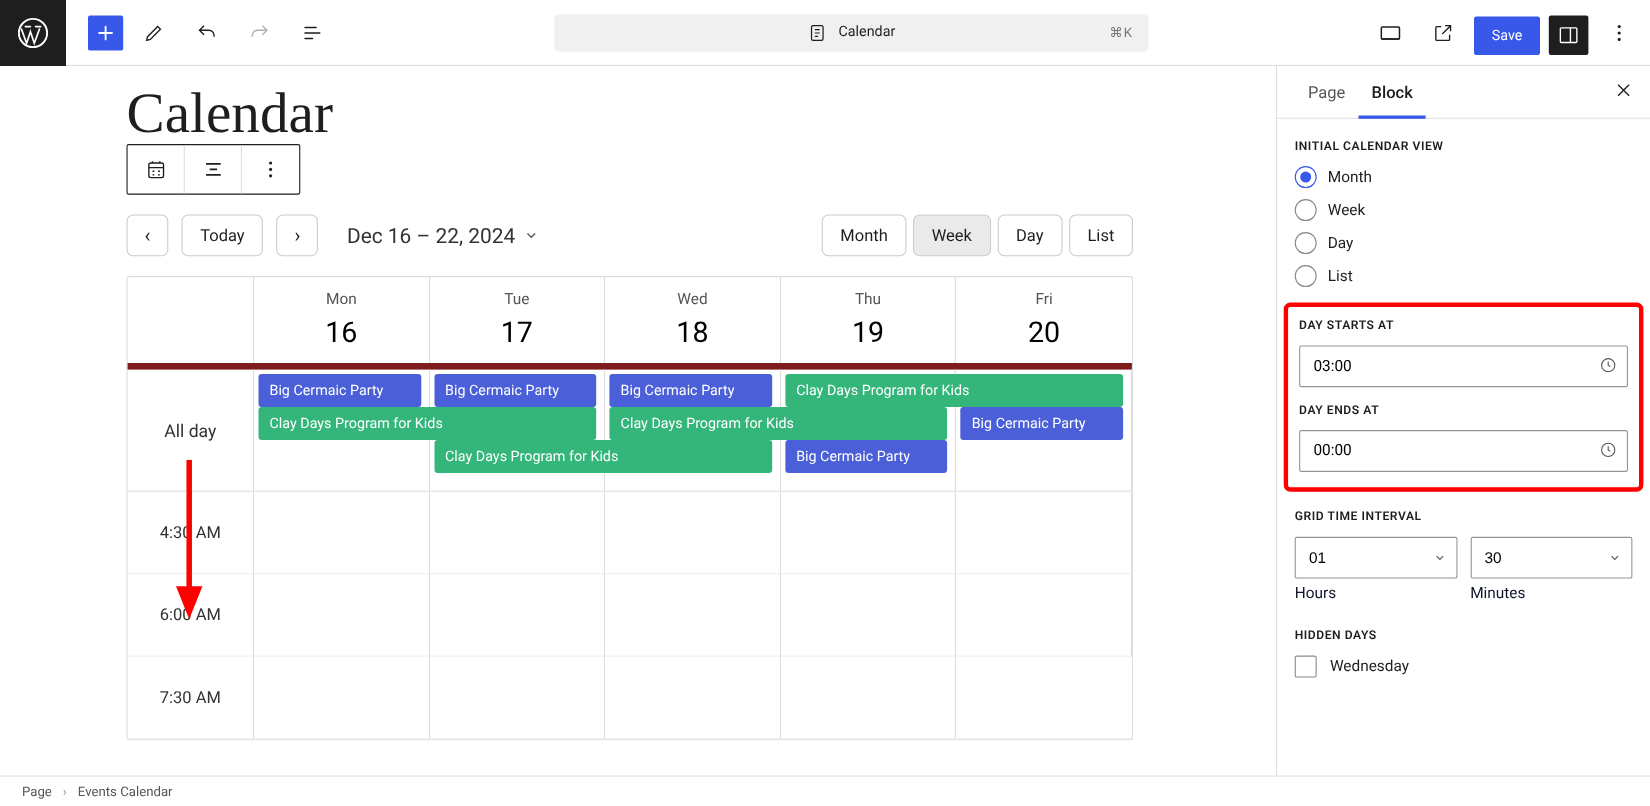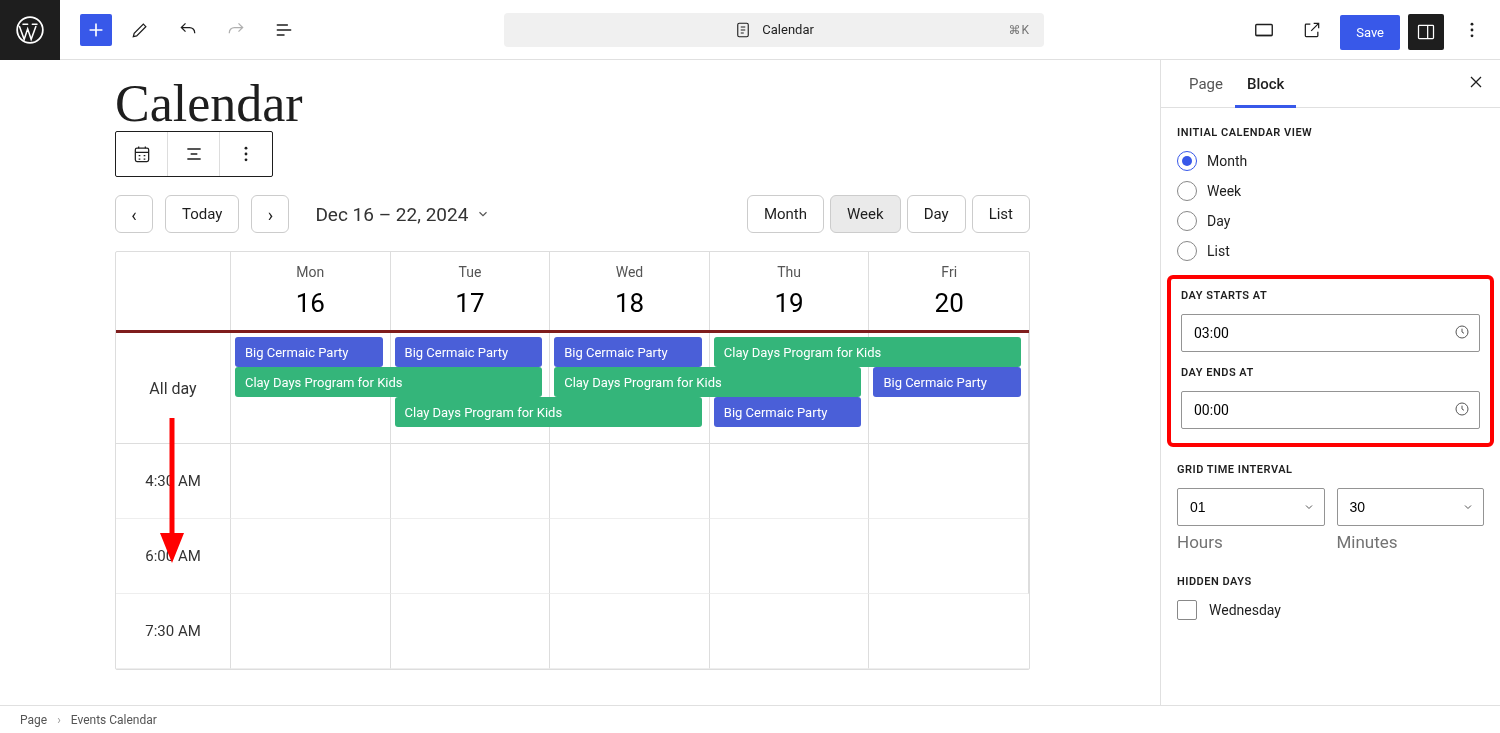--- a/index.html
+++ b/index.html
@@ -24,21 +24,21 @@
 .block-toolbar .tb-btn { width: 52px; height: 44px; display: flex; align-items: center; justify-content: center; border-right: 1px solid #ddd; cursor: pointer; }
 .block-toolbar .tb-btn:last-child { border-right: none; }
 .cal-nav { display: flex; align-items: center; gap: 12px; margin: 18px 0 18px 115px; }
 .nav-btn { width: 38px; height: 38px; border: 1px solid #ccc; border-radius: 6px; display: flex; align-items: center; justify-content: center; font-size: 18px; cursor: pointer; background: #fff; }
 .today-btn { padding: 9px 16px; border: 1px solid #ccc; border-radius: 6px; font-size: 15px; cursor: pointer; background: #fff; }
 .date-range { font-size: 19px; margin-left: 14px; display: flex; align-items: center; gap: 8px; color: #333; }
 .view-switch { display: flex; gap: 6px; position: absolute; right: 130px; }
 .view-btn { padding: 9px 16px; border: 1px solid #ccc; border-radius: 6px; font-size: 15px; cursor: pointer; background: #fff; }
 .view-btn.active { background: #eaeaea; }
 .cal-grid { margin-left: 115px; margin-right: 130px; border: 1px solid #ddd; border-radius: 2px; }
-.day-headers { display: grid; grid-template-columns: 115px repeat(5, 1fr); border-bottom: 3px solid #7f1d1d; }
+.day-headers { display: grid; grid-template-columns: 115px repeat(5, 1fr); border-bottom: 6px solid #7f1d1d; }
 .day-head { padding: 12px 0; text-align: center; border-right: 1px solid #ddd; }
 .day-head:last-child { border-right: none; }
 .day-head:first-child { border-right: 1px solid #ddd; }
 .day-dow { font-size: 14px; color: #555; margin-bottom: 8px; }
 .day-num { font-size: 26px; color: #000000; }
 .allday-row { display: grid; grid-template-columns: 115px repeat(5, 1fr); border-bottom: 1px solid #ddd; position: relative; }
 .allday-label { display: flex; align-items: center; justify-content: center; font-size: 16px; color: #333; border-right: 1px solid #ddd; }
 .allday-cell { border-right: 1px solid #ddd; min-height: 110px; }
 .allday-cell:last-child { border-right: none; }
 .events-overlay { position: absolute; left: 115px; right: 0; top: 4px; }
@@ -64,21 +64,21 @@
 .radio.checked::after { content: ''; width: 10px; height: 10px; background: #3858e9; border-radius: 50%; }
 .radio-label { font-size: 14px; }
 .highlight-box { border: 4px solid #ff0000; border-radius: 6px; padding: 10px 10px 14px 10px; margin: 14px -10px 16px -10px; }
 .input-wrap { position: relative; margin-bottom: 14px; }
 .text-input { width: 100%; border: 1px solid #949494; border-radius: 2px; padding: 10px 38px 10px 12px; font-size: 14px; font-family: inherit; }
 .clock-icon { position: absolute; right: 10px; top: 10px; }
 .sel-row { display: flex; gap: 12px; margin-bottom: 23px; align-items: flex-end; }
 .sel-wrap { flex: 1; position: relative; }
 .sel { width: 100%; border: 1px solid #949494; border-radius: 2px; padding: 10px 30px 10px 12px; font-size: 14px; appearance: none; background: #fff; }
 .sel-caret { position: absolute; right: 10px; top: 13px; pointer-events: none; }
-.sel-sub { font-size: 17px; color: #737373; margin-top: 6px; }
+.sel-sub { font-size: 14px; color: #0f172a; margin-top: 6px; }
 .checkbox-row { display: flex; align-items: center; gap: 12px; margin-top: 10px; }
 .checkbox { width: 20px; height: 20px; border: 1.5px solid #888; border-radius: 2px; cursor: pointer; }
 .footer { height: 28px; border-top: 1px solid #e0e0e0; display: flex; align-items: center; padding: 0 20px; font-size: 12px; gap: 10px; color: #555; }
 .footer .chev { color: #999; }
 </style>
 </head>
 <body>
 
 <div class="app">
   <div class="topbar">

